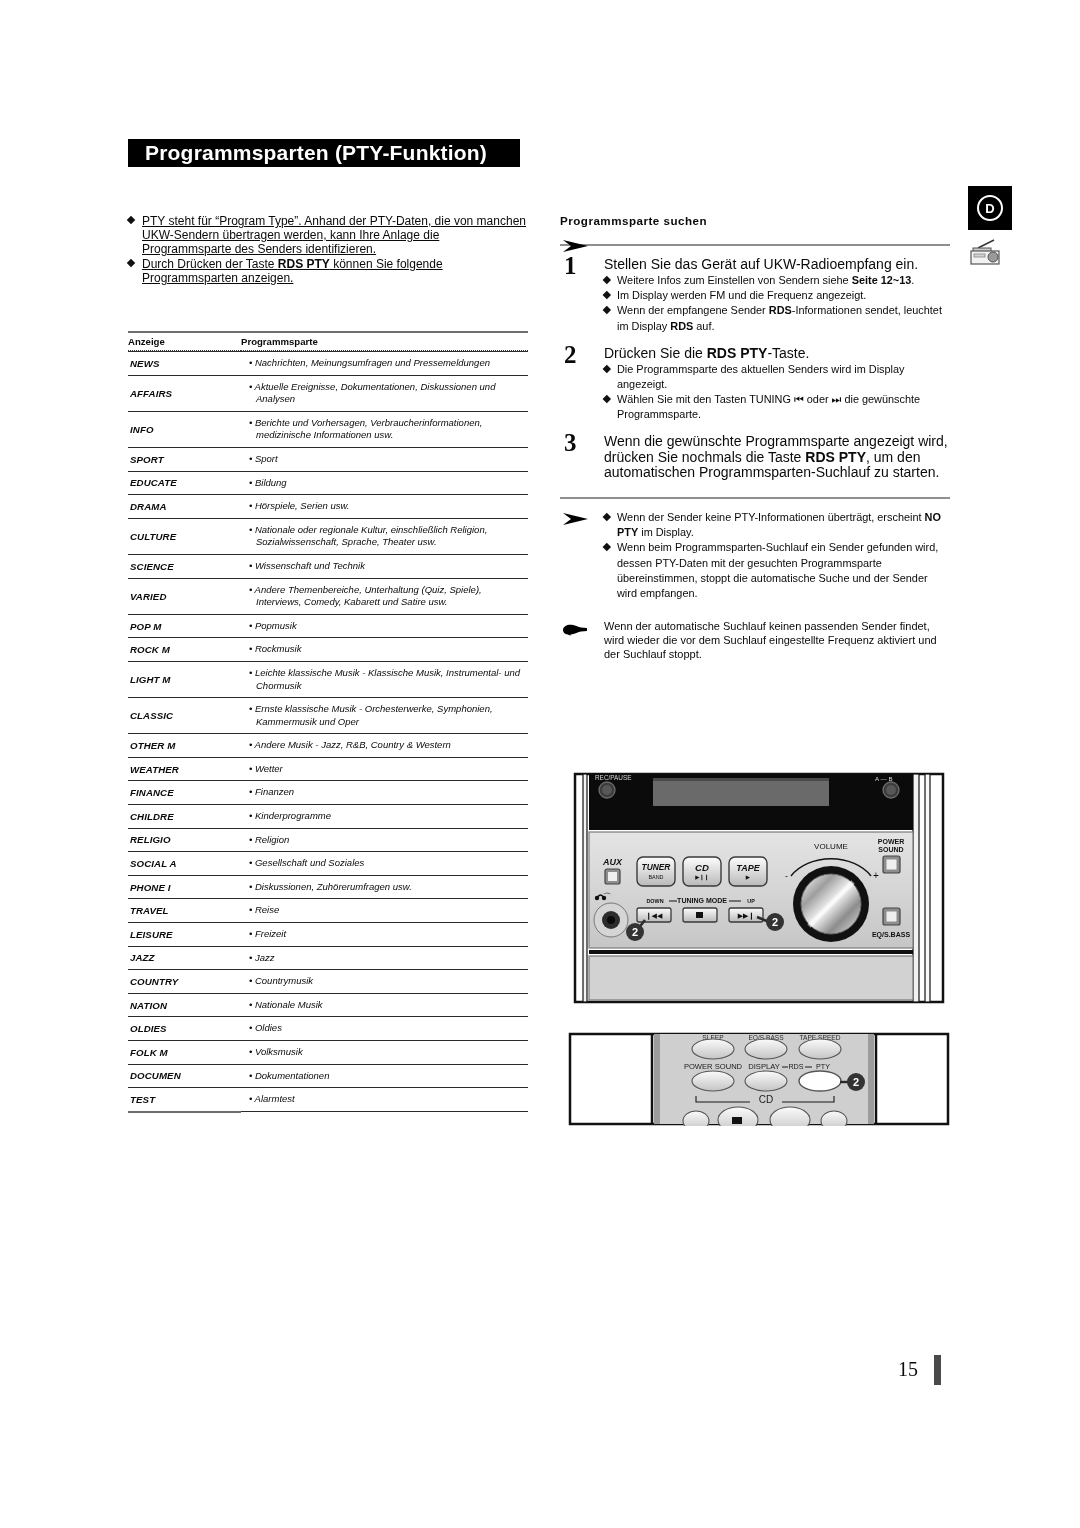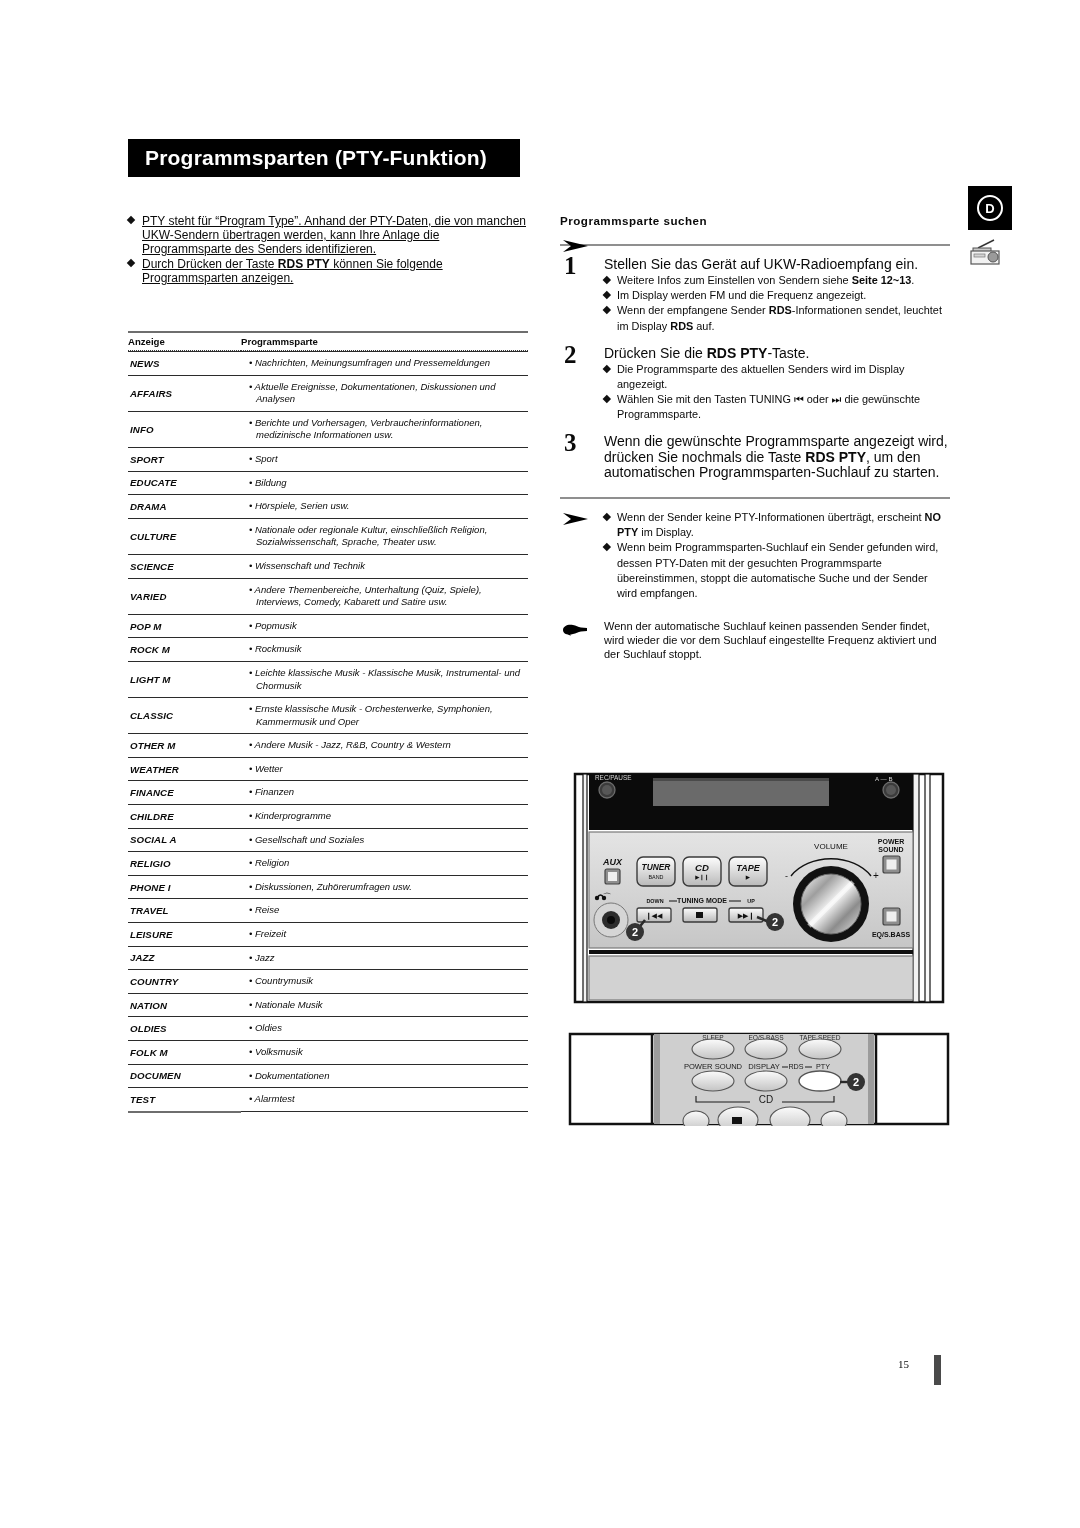--- a/index.html
+++ b/index.html
@@ -8,21 +8,21 @@
     background: #ffffff;
     font-family: "Liberation Sans", sans-serif;
     color: #0a0a0a;
     overflow: hidden;
   }
   .page { position: relative; width: 1080px; height: 1528px; }
 
   
   .title-banner {
     position: absolute; left: 128px; top: 139px;
-    width: 392px; height: 38px;
+    width: 392px; height: 28px;
     background: #000000;
     display: flex; align-items: center;
   }
   .title-banner .title-text {
     color: #ffffff;
     font-size: 21px; font-weight: bold;
     letter-spacing: 0.2px;
     padding-left: 17px;
     white-space: nowrap;
   }
@@ -129,21 +129,21 @@
   }
   .radio-ico { position: absolute; left: 968px; top: 238px; width: 42px; height: 30px; }
 
   
   .device-wrap { position: absolute; left: 573px; top: 772px; width: 372px; height: 232px; }
   .remote-wrap { position: absolute; left: 568px; top: 1018px; width: 382px; height: 108px; }
 
   
   .page-num {
     position: absolute; left: 898px; top: 1358px;
-    font-size: 11px; font-family: "Liberation Serif", serif;
+    font-size: 20px; font-family: "Liberation Serif", serif;
   }
   .page-bar {
     position: absolute; left: 934px; top: 1355px;
     width: 7px; height: 30px; background: #4a4a4a;
   }
 </style>
 </head>
 <body>
 
 <div class="page">
@@ -319,32 +319,32 @@
         <div class="trow">
           <div class="cell-a">
             <span>CHILDRE</span>
           </div>
           <div class="cell-b">
             <span>• Kinderprogramme</span>
           </div>
         </div>
         <div class="trow">
           <div class="cell-a">
+            <span>RELIGIO</span>
+          </div>
+          <div class="cell-b">
+            <span>• Religion</span>
+          </div>
+        </div>
+        <div class="trow">
+          <div class="cell-a">
             <span>SOCIAL  A</span>
           </div>
           <div class="cell-b">
             <span>• Gesellschaft und Soziales</span>
-          </div>
-        </div>
-        <div class="trow">
-          <div class="cell-a">
-            <span>RELIGIO</span>
-          </div>
-          <div class="cell-b">
-            <span>• Religion</span>
           </div>
         </div>
         <div class="trow">
           <div class="cell-a">
             <span>PHONE I</span>
           </div>
           <div class="cell-b">
             <span>• Diskussionen, Zuhörerumfragen usw.</span>
           </div>
         </div>

